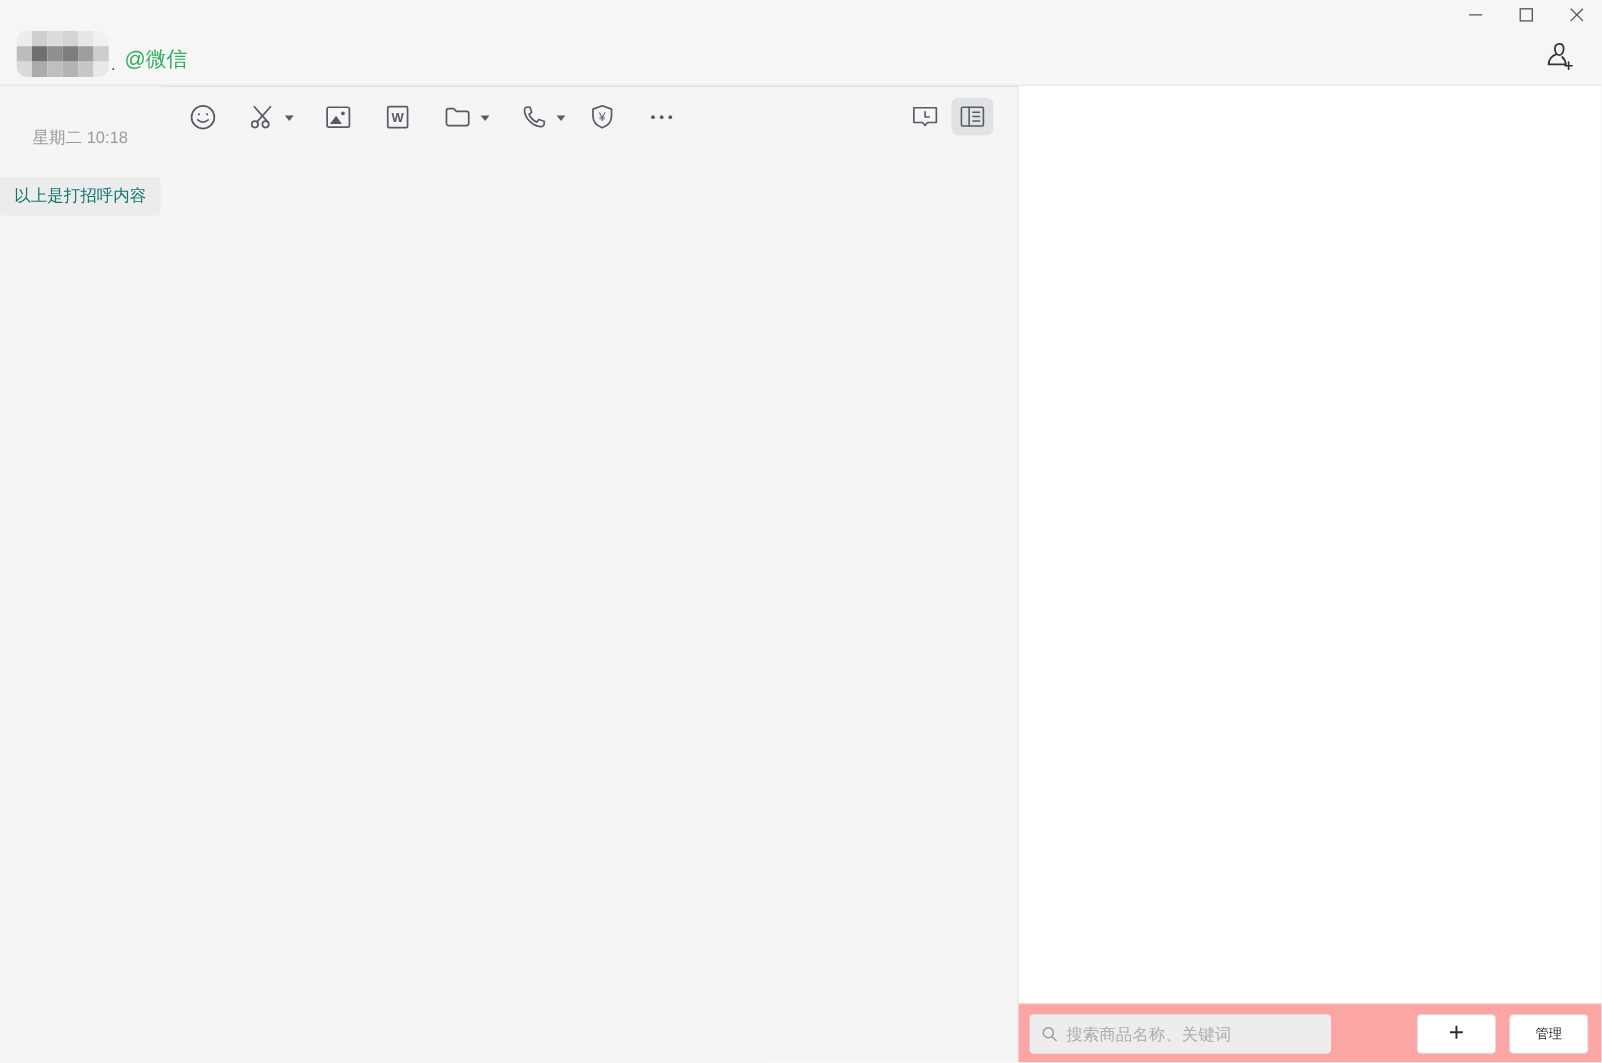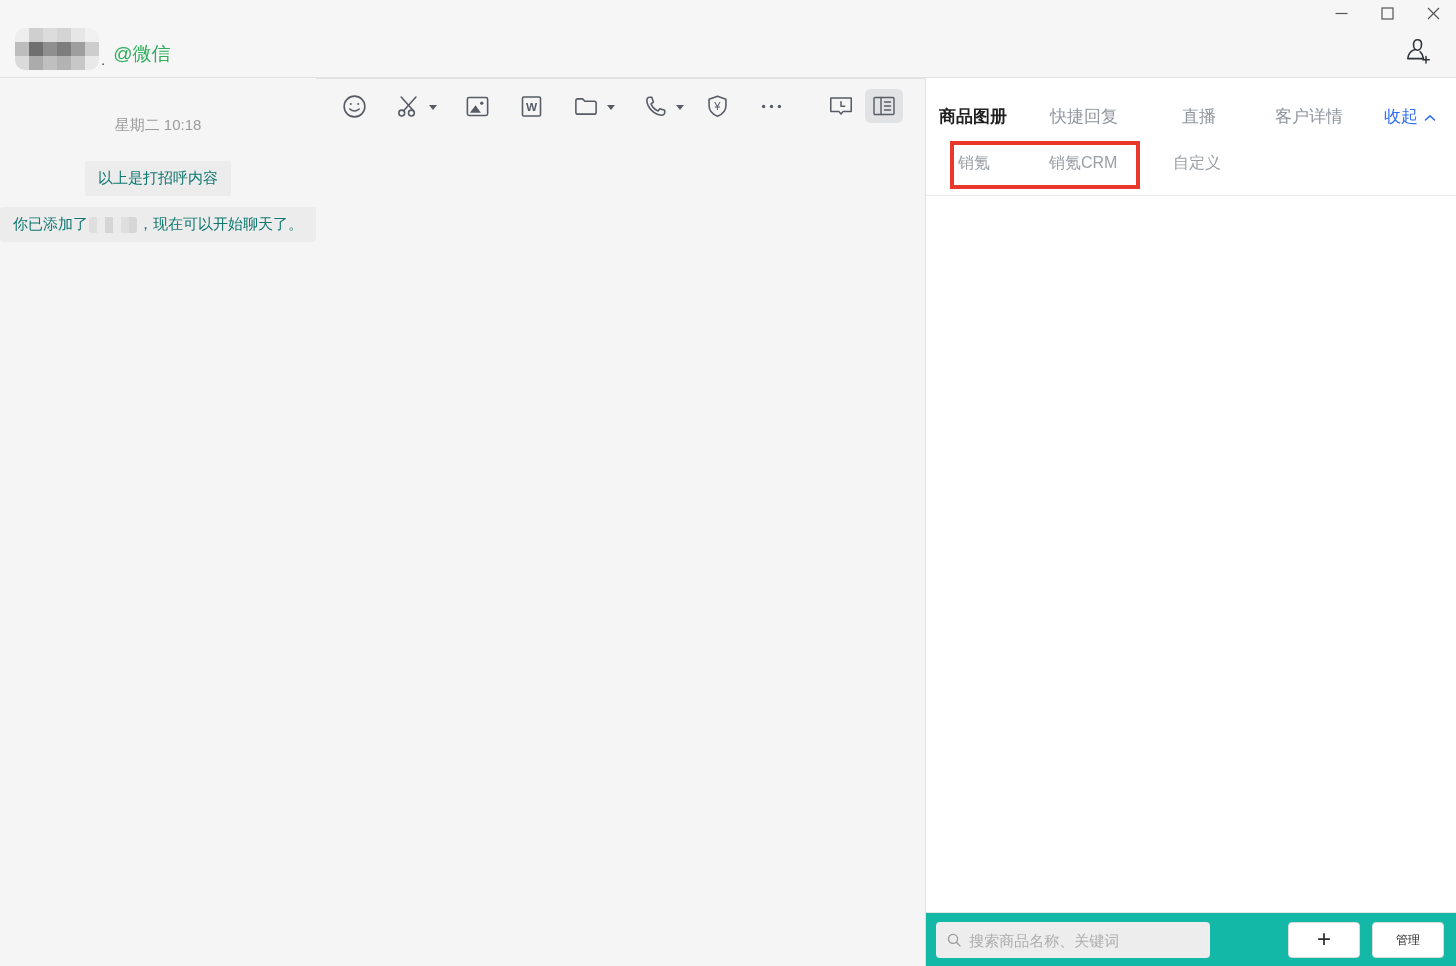--- a/index.html
+++ b/index.html
@@ -59,21 +59,21 @@
   .tabs-section { position:absolute; left:0; top:0; width:100%; height:118px; border-bottom:1px solid #ebebeb; }
   .tab { position:absolute; top:27px; font-size:17px; color:#8f959e; cursor:pointer; white-space:nowrap; }
   .tab.active { color:#1f1f1f; font-weight:bold; }
   .tab-1{left:13px;} .tab-2{left:124px;} .tab-3{left:256px;} .tab-4{left:349px;}
   .collapse { position:absolute; top:27px; left:458px; font-size:17px; color:#3370f6; cursor:pointer; display:flex; align-items:center; white-space:nowrap; }
   .chevron-up { margin-left:6px; margin-top:2px; }
   .subtab { position:absolute; top:75px; font-size:16px; color:#9aa0a6; cursor:pointer; white-space:nowrap; }
   .subtab-1{left:32px;} .subtab-2{left:123px;} .subtab-3{left:247px;}
   .highlight-box { position:absolute; left:24px; top:63px; width:190px; height:48px; border:4px solid #e8382b; pointer-events:none; }
   .empty-state { position:absolute; left:0; top:433px; width:100%; text-align:center; font-size:15px; color:#8f959e; }
-  .panel-bottom-bar { position:absolute; left:0; bottom:0; width:100%; height:54px; border-top:1px solid #e6e6e6; background:#14b8a6; }
+  .panel-bottom-bar { position:absolute; left:0; bottom:0; width:100%; height:54px; border-top:1px solid #e6e6e6; background:#fca5a5; }
   .product-search { position:absolute; left:10px; top:9px; width:274px; height:36px; background:#ededed; border-radius:4px; display:flex; align-items:center; padding:0 10px; }
   .product-search input { border:none; outline:none; background:transparent; font-size:15px; color:#555; width:100%; margin-left:7px; font-family:inherit; }
   .product-search input::placeholder { color:#adadad; }
   .btn { position:absolute; top:9px; height:36px; width:72px; background:#fff; border:1px solid #dcdcdc; border-radius:4px; display:flex; align-items:center; justify-content:center; cursor:pointer; }
   .btn-add { right:96px; font-size:24px; font-weight:300; color:#2b2b2b; padding-bottom:3px; }
   .btn-manage { right:12px; font-size:12px; color:#262626; }
 
   svg { display:block; }
 </style>
 </head>
@@ -132,38 +132,20 @@
       </svg>
     </div>
   </div>
 
   <div class="main">
 
     <div class="chat">
       <div class="chat-messages">
         <div class="timestamp">星期二 10:18</div>
         <div class="sys-msg sys-1">以上是打招呼内容</div>
-        <div class="sys-msg sys-2">
-          <span>你已添加了</span>
-          <span class="mosaic-sm">
-            <div></div>
-              <div></div>
-              <div></div>
-              <div></div>
-              <div></div>
-              <div></div>
-            <div></div>
-              <div></div>
-              <div></div>
-              <div></div>
-              <div></div>
-              <div></div>
-          </span>
-          <span>，现在可以开始聊天了。</span>
-        </div>
       </div>
 
       <div class="chat-input-area">
         <div class="toolbar">
           <div class="tool">
             <svg width="27" height="27" viewBox="0 0 24 24" fill="none" stroke="#565b66" stroke-width="1.4" stroke-linecap="round">
               <circle cx="12" cy="12" r="9.2"></circle>
               <circle cx="8.7" cy="9.7" r="0.9" fill="#565b66" stroke="none"></circle>
               <circle cx="15.3" cy="9.7" r="0.9" fill="#565b66" stroke="none"></circle>
               <path d="M7.8 14.2 Q12 17.8 16.2 14.2"></path>
@@ -242,38 +224,20 @@
             </div>
           </div>
         </div>
 
         <div class="msg-input" contenteditable="true" style=""></div>
 
       </div>
     </div>
 
     <div class="side-panel">
-      <div class="tabs-section">
-        <span class="tab tab-1 active">商品图册</span>
-        <span class="tab tab-2">快捷回复</span>
-        <span class="tab tab-3">直播</span>
-        <span class="tab tab-4">客户详情</span>
-        <span class="collapse">
-          <span>收起</span>
-          <svg class="chevron-up" width="12" height="8" viewBox="0 0 12 8" fill="none" stroke="#3370f6" stroke-width="1.6" stroke-linecap="round" stroke-linejoin="round">
-              <path d="M1.5 6 L6 1.8 L10.5 6"></path>
-            </svg>
-        </span>
-
-        <span class="subtab subtab-1">销氪</span>
-        <span class="subtab subtab-2">销氪CRM</span>
-        <span class="subtab subtab-3">自定义</span>
-
-        <div class="highlight-box"></div>
-      </div>
 
 
       <div class="panel-bottom-bar">
         <div class="product-search">
           <svg width="18" height="18" viewBox="0 0 20 20" fill="none" stroke="#9a9a9a" stroke-width="1.6" stroke-linecap="round">
             <circle cx="8.6" cy="8.6" r="5.6"></circle>
             <line x1="13" y1="13" x2="17.2" y2="17.2"></line>
           </svg>
           <input type="text" placeholder="搜索商品名称、关键词" style="">
         </div>

